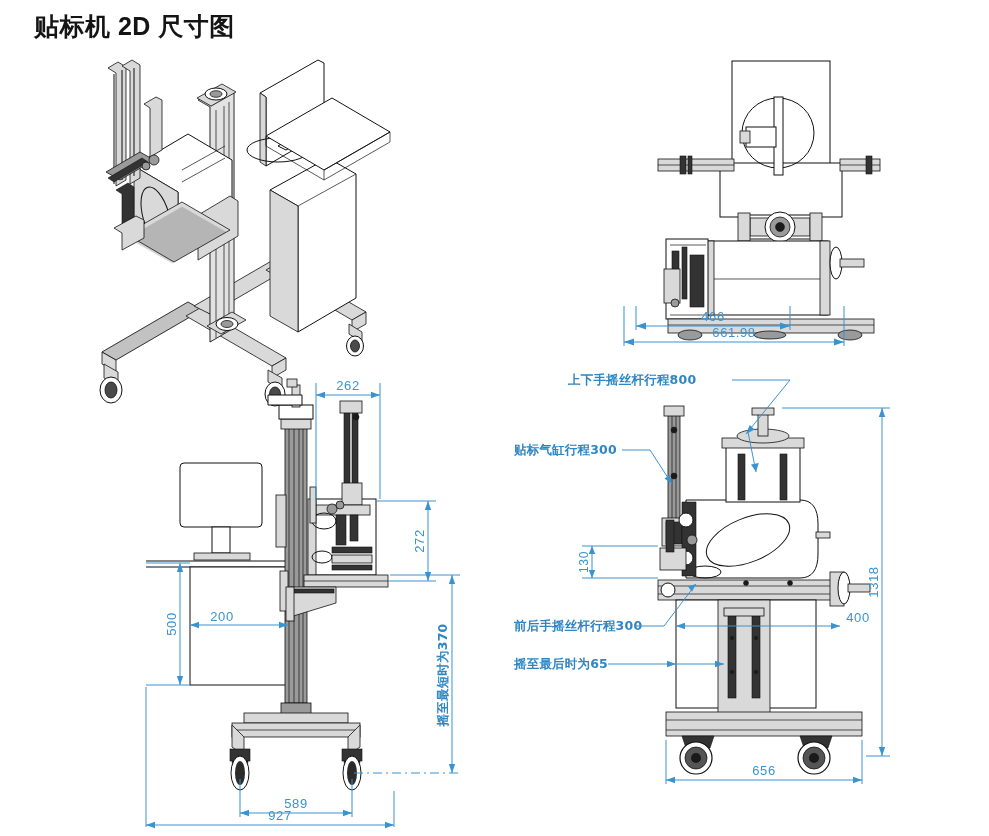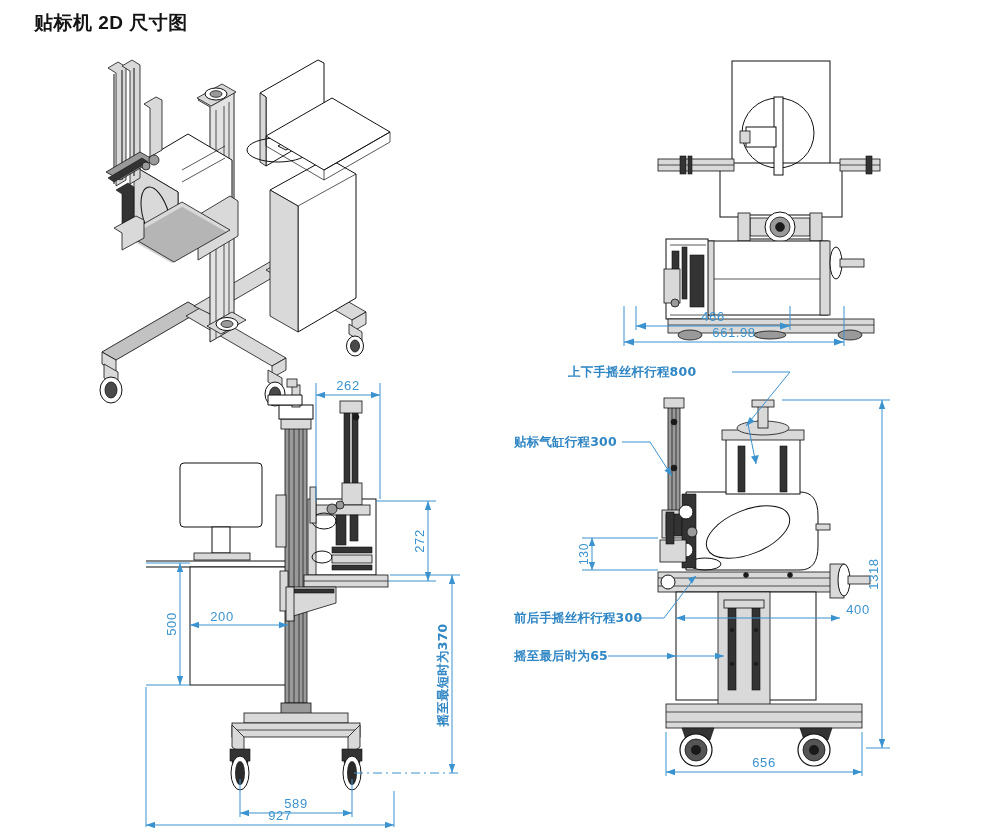--- a/index.html
+++ b/index.html
@@ -3,21 +3,21 @@
 <meta charset="utf-8">
 <style>
   html,body{margin:0;padding:0;background:#ffffff;}
   body{
     width:989px;height:836px;position:relative;overflow:hidden;
     font-family:"Liberation Sans","DejaVu Sans",sans-serif;
     color:#111;
   }
   #page-title{
     position:absolute;left:34px;top:10px;
-    font-size:19px;font-weight:bold;letter-spacing:.5px;color:#141414;
+    font-size:25px;font-weight:bold;letter-spacing:.5px;color:#141414;
     white-space:nowrap;
   }
   .view{position:absolute;}
   .svgwrap{position:absolute;left:0;top:0;}
   svg{display:block;overflow:visible;}
   .dimtxt{
     fill:#3a93cf;font-family:"Liberation Sans","DejaVu Sans",sans-serif;
     font-size:13px;letter-spacing:.6px;
   }
   .dimtxt.small{font-size:12px;}
@@ -348,21 +348,21 @@
       <path class="dl" d="M6 312 L6 452 M254 416 L254 452"></path>
       <path class="dl" d="M6 450 L254 450"></path>
       <polygon class="arrw" points="6,450 15,446.8 15,453.2"></polygon>
       <polygon class="arrw" points="254,450 245,446.8 245,453.2"></polygon>
       <text class="dimtxt" x="140" y="445" text-anchor="middle">927</text>
     </g>
   </svg>
  </div>
 </div>
 
-<div class="view" style="left:500px;top:364px;width:400px;height:430px;text-decoration:underline;">
+<div class="view" style="left:500px;top:372px;width:400px;height:430px;text-decoration:underline;">
  <div class="svgwrap">
   <svg width="400" height="430" viewBox="0 0 400 430">
 
     <g>
       <rect class="fillgd" x="168" y="42" width="12" height="116"></rect>
       <path class="ln-t" d="M172 44 L172 156 M176 44 L176 156"></path>
       <rect class="fillg" x="164" y="34" width="20" height="10"></rect>
       <rect class="fillg" x="162" y="146" width="24" height="28"></rect>
       <rect class="fillk2" x="166" y="150" width="16" height="22"></rect>
       <circle cx="174" cy="58" r="3" class="fillk"></circle>

